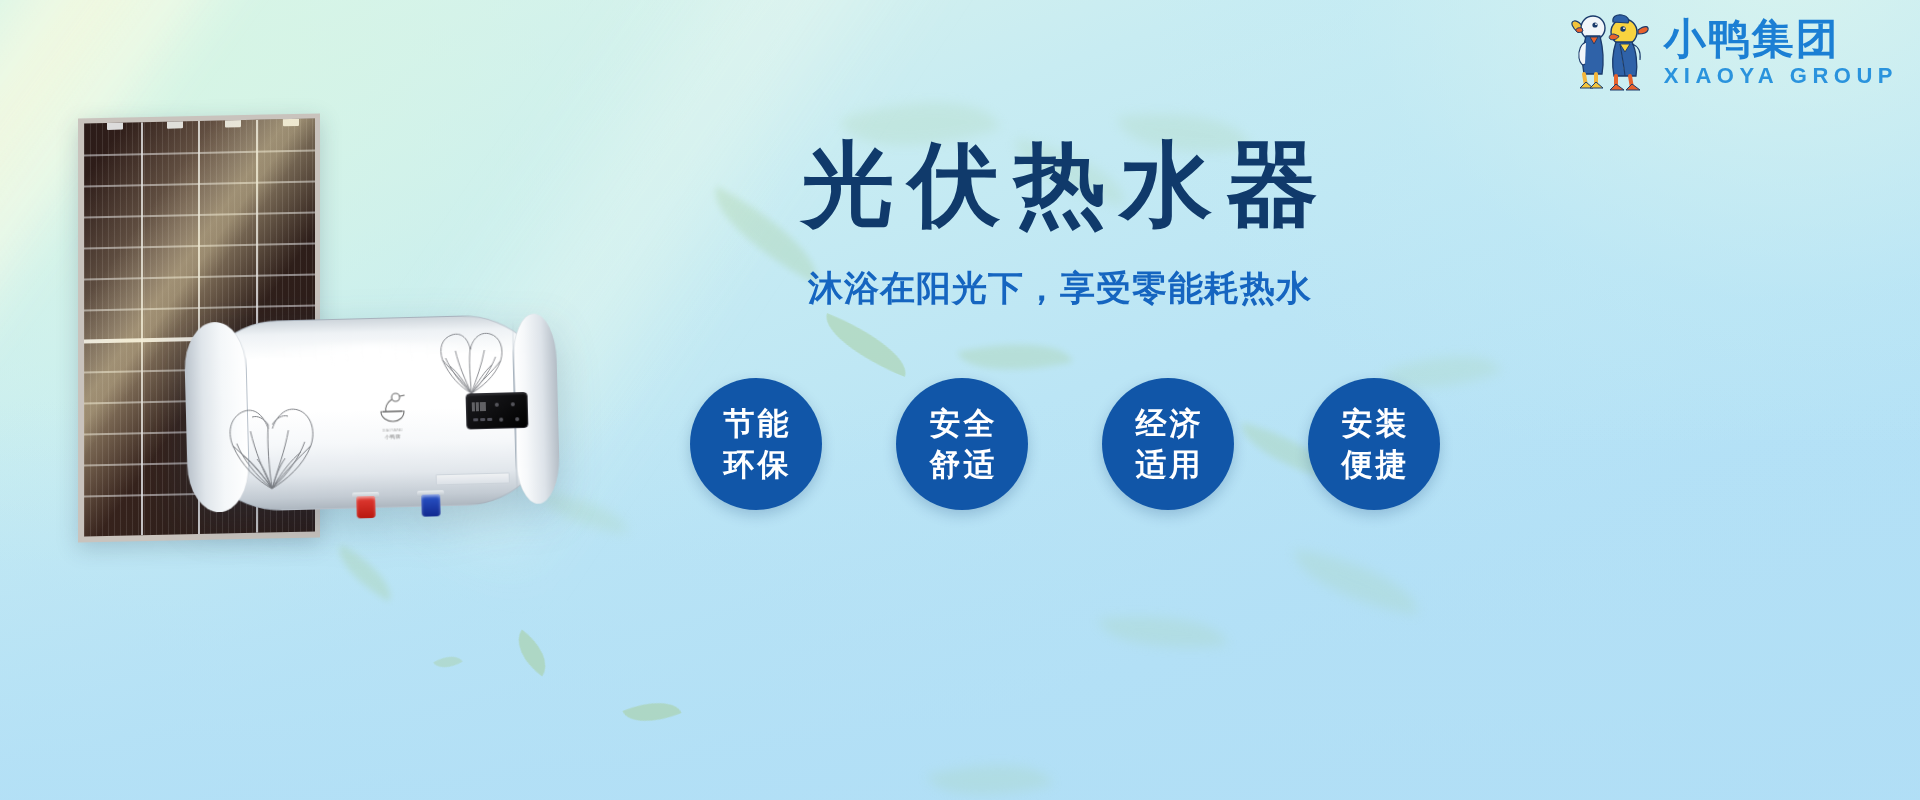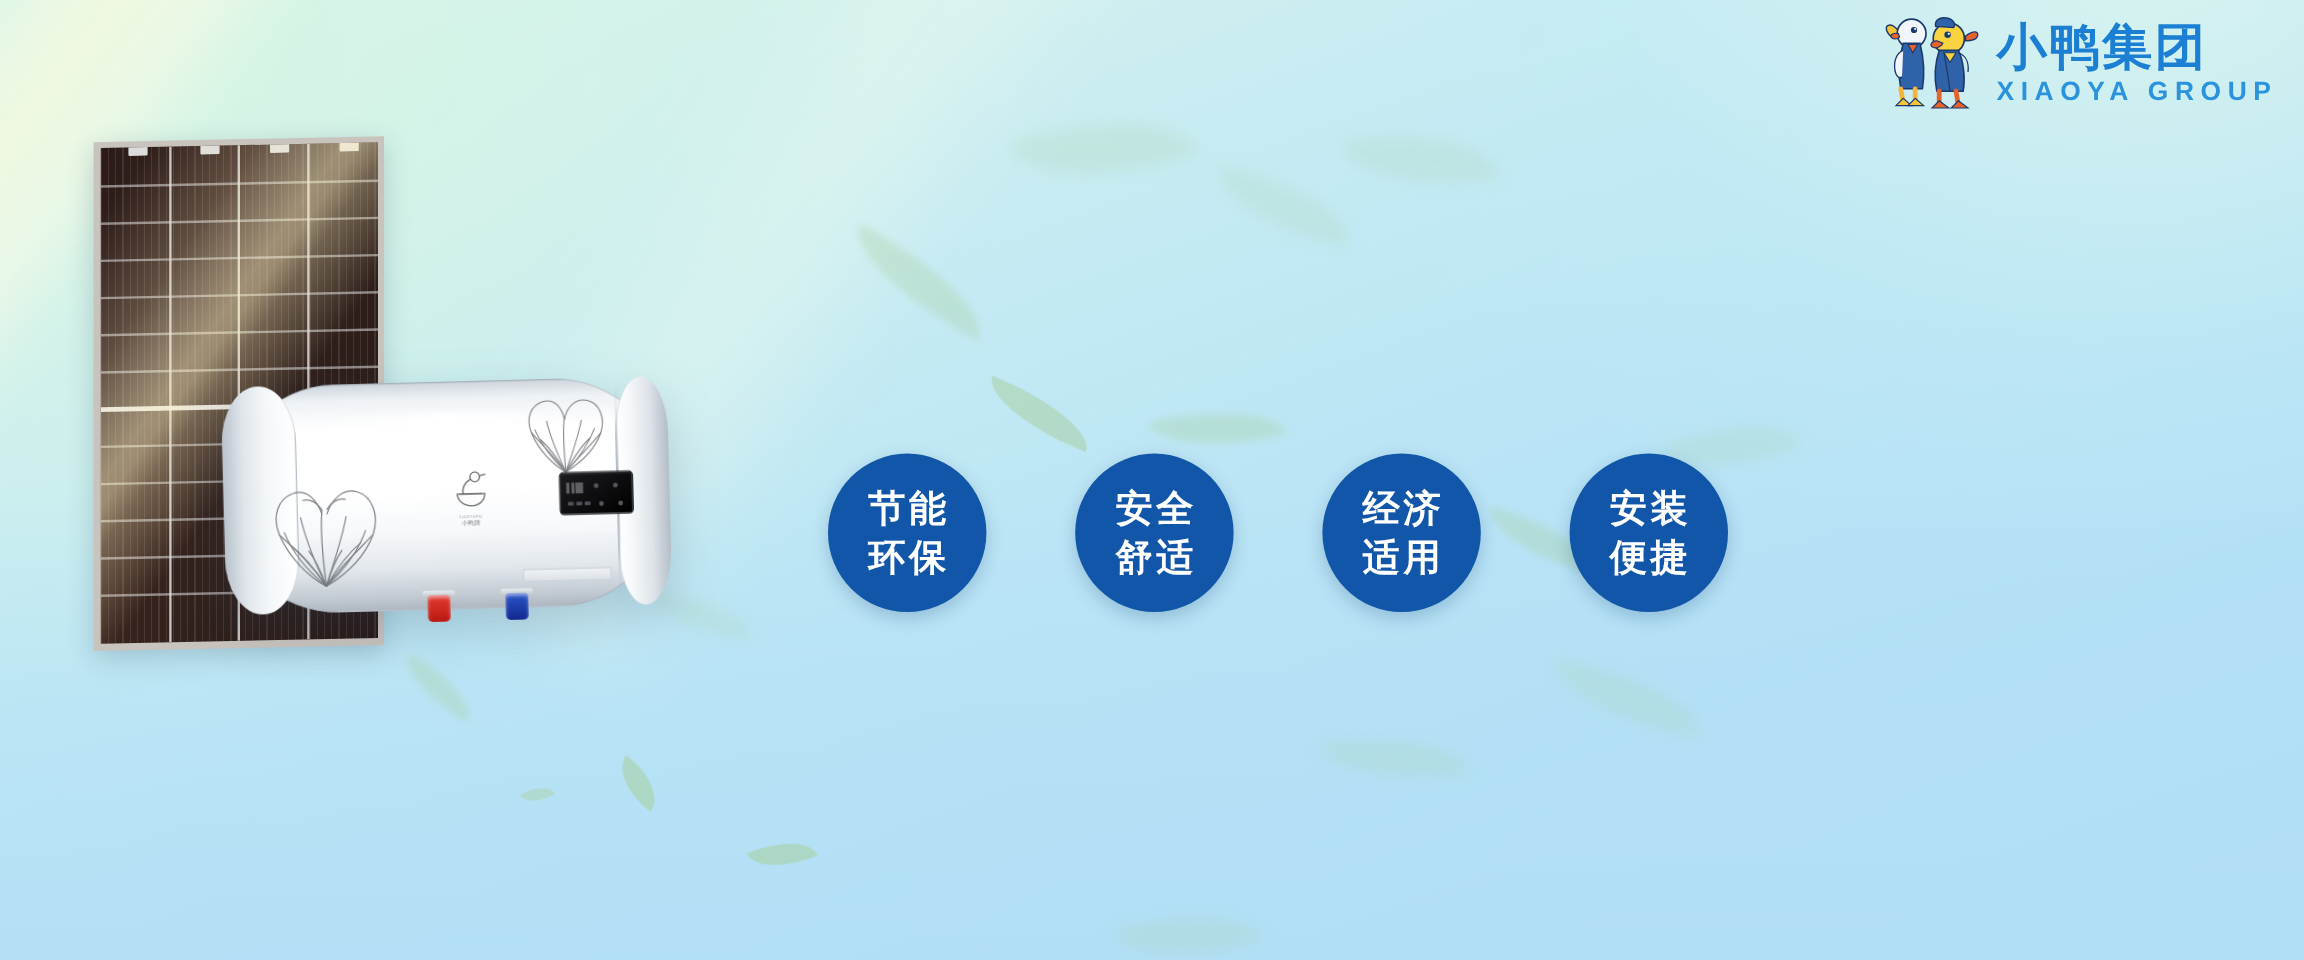--- a/index.html
+++ b/index.html
@@ -418,20 +418,24 @@
     </div>
 
     <div class="port-collar" style="left:162px;"></div>
     <div class="port-collar" style="left:227px;"></div>
     <div class="port red"></div>
     <div class="port blue"></div>
 
     <div class="label-strip"></div>
   </div>
 
+  <div id="headline-block">
+    <h1 id="main-title">光伏热水器</h1>
+    <p id="subtitle">沐浴在阳光下，享受零能耗热水</p>
+  </div>
 
   <div id="feature-badges">
     <div class="badge">
       <span class="bl">节能</span>
       <span class="bl">环保</span>
     </div>
     <div class="badge">
       <span class="bl">安全</span>
       <span class="bl">舒适</span>
     </div>

